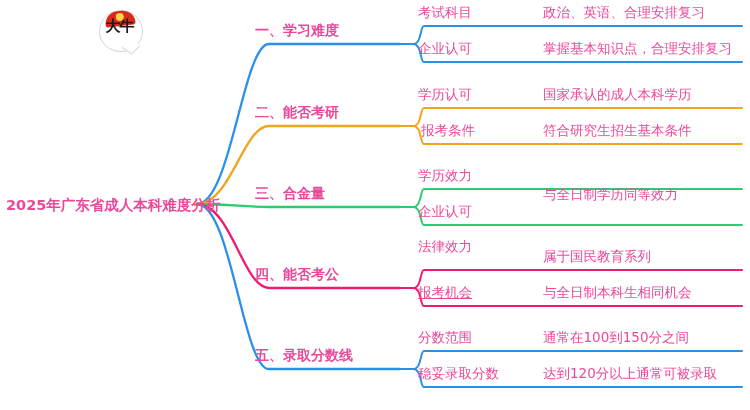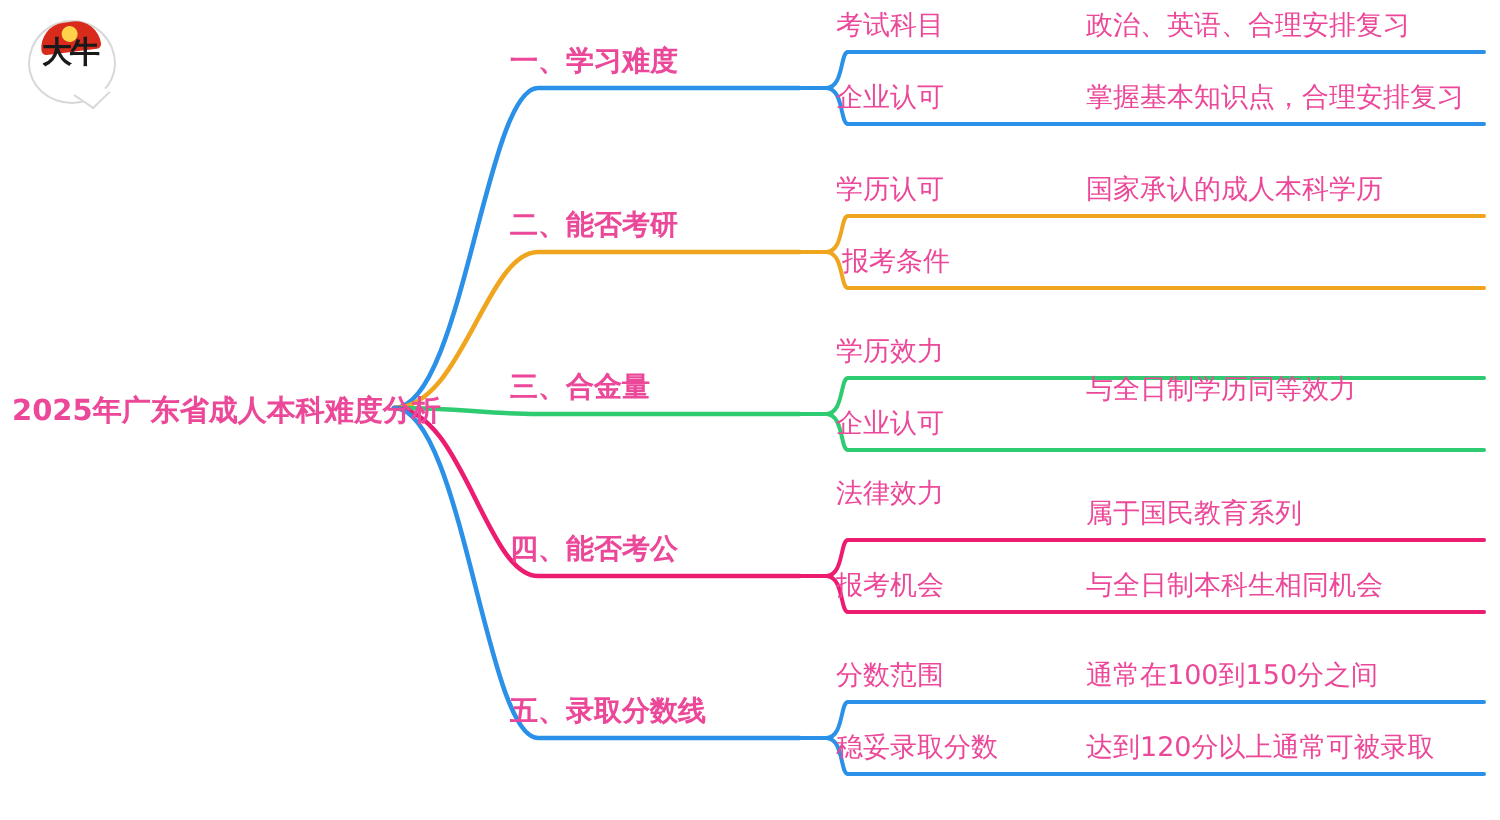--- a/index.html
+++ b/index.html
@@ -16,22 +16,23 @@
   }
 
   
   #logo {
     position: absolute;
     left: 14px;
     top: 8px;
     width: 215px;
     height: 52px;
     display: flex;
-    align-items: flex-start;
+    align-items: center;
     gap: 6px;
+    flex-direction: column;
   }
   #logo-mark {
     position: relative;
     width: 46px;
     height: 46px;
     flex: 0 0 46px;
   }
   #logo-mark .bubble {
     position: absolute;
     left: 0; top: 2px;
@@ -172,28 +173,29 @@
 <div id="labels">
   <div class="lbl" id="root-label">2025年广东省成人本科难度分析</div>
 <div class="lbl sub-key" style="left: 418px; top: 13px;">考试科目</div>
     <div class="lbl sub-val" style="left: 543px; top: 13px;">政治、英语、合理安排复习</div>
     <div class="lbl sub-key" style="left: 418px; top: 49px;">企业认可</div>
     <div class="lbl sub-val" style="left: 543px; top: 49px;">掌握基本知识点，合理安排复习</div>
     <div class="lbl branch-label" style="left: 255px; top: 31px;">一、学习难度</div>
     <div class="lbl sub-key" style="left: 418px; top: 95px;">学历认可</div>
     <div class="lbl sub-val" style="left: 543px; top: 95px;">国家承认的成人本科学历</div>
     <div class="lbl sub-key" style="left: 396px; top: 131px; margin-left: 25px;">报考条件</div>
+    <div class="lbl sub-val" style="left: 543px; top: 131px;">符合研究生招生基本条件</div>
     <div class="lbl branch-label" style="left: 255px; top: 113px;">二、能否考研</div>
     <div class="lbl sub-key" style="left: 418px; top: 176px;">学历效力</div>
     <div class="lbl sub-val" style="left: 543px; top: 176px; margin-top: 19px;">与全日制学历同等效力</div>
     <div class="lbl sub-key" style="left: 418px; top: 212px;">企业认可</div>
     <div class="lbl branch-label" style="left: 255px; top: 194px;">三、合金量</div>
     <div class="lbl sub-key" style="left: 418px; top: 247px;">法律效力</div>
     <div class="lbl sub-val" style="left: 543px; top: 257px;">属于国民教育系列</div>
-    <div class="lbl sub-key" style="left: 418px; top: 293px;">报考机会</div>
+    <div class="lbl sub-key" style="left: 418px; top: 293px; text-decoration: underline;">报考机会</div>
     <div class="lbl sub-val" style="left: 543px; top: 293px;">与全日制本科生相同机会</div>
     <div class="lbl branch-label" style="left: 255px; top: 275px;">四、能否考公</div>
     <div class="lbl sub-key" style="left: 418px; top: 338px;">分数范围</div>
     <div class="lbl sub-val" style="left: 543px; top: 338px;">通常在100到150分之间</div>
     <div class="lbl sub-key" style="left: 418px; top: 374px;">稳妥录取分数</div>
     <div class="lbl sub-val" style="left: 543px; top: 374px;">达到120分以上通常可被录取</div>
     <div class="lbl branch-label" style="left: 255px; top: 356px;">五、录取分数线</div>
   </div>
 
 </body></html>

